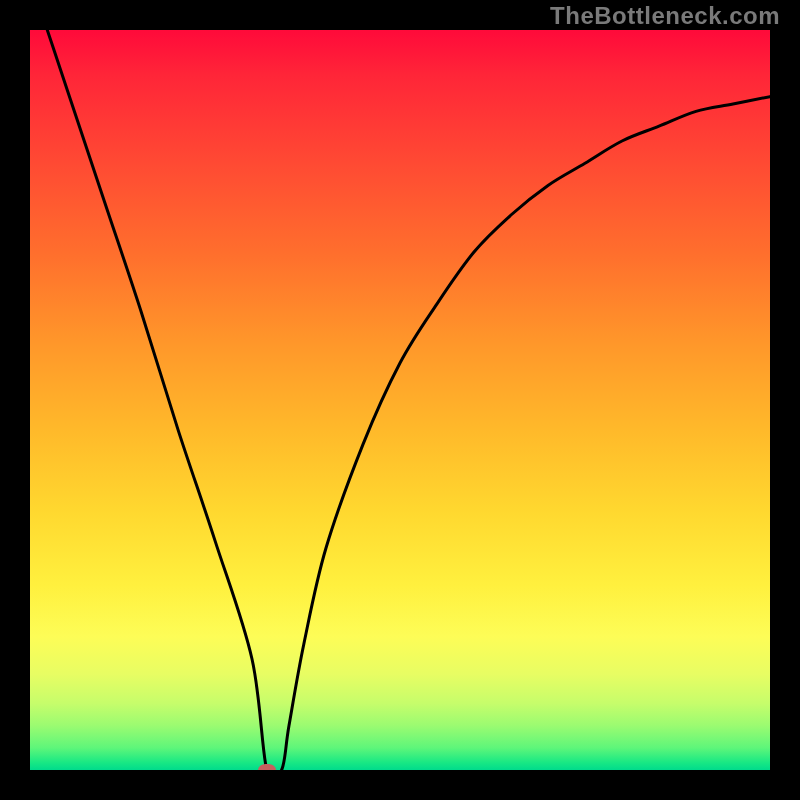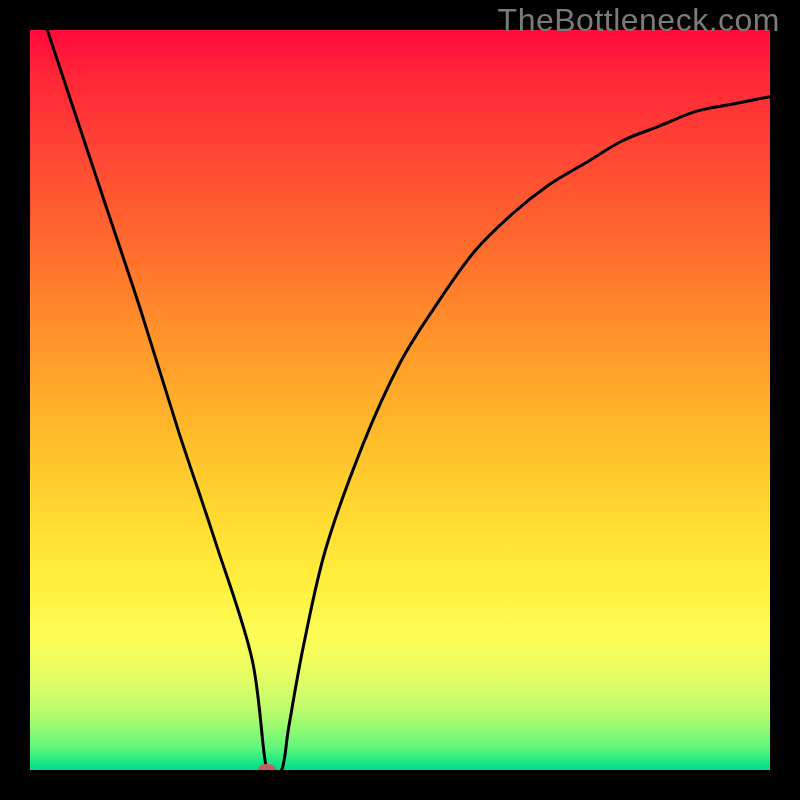--- a/index.html
+++ b/index.html
@@ -14,22 +14,22 @@
     position: relative;
     width: 800px;
     height: 800px;
     background: #000;
   }
   .watermark {
     position: absolute;
     top: 2px;
     right: 20px;
     font-family: Arial, Helvetica, sans-serif;
-    font-size: 32px;
-    font-weight: 400;
+    font-size: 24px;
+    font-weight: 700;
     color: #7a7a7a;
     letter-spacing: 0.5px;
     z-index: 5;
   }
   .plot-area {
     position: absolute;
     top: 30px;
     left: 30px;
     width: 740px;
     height: 740px;

